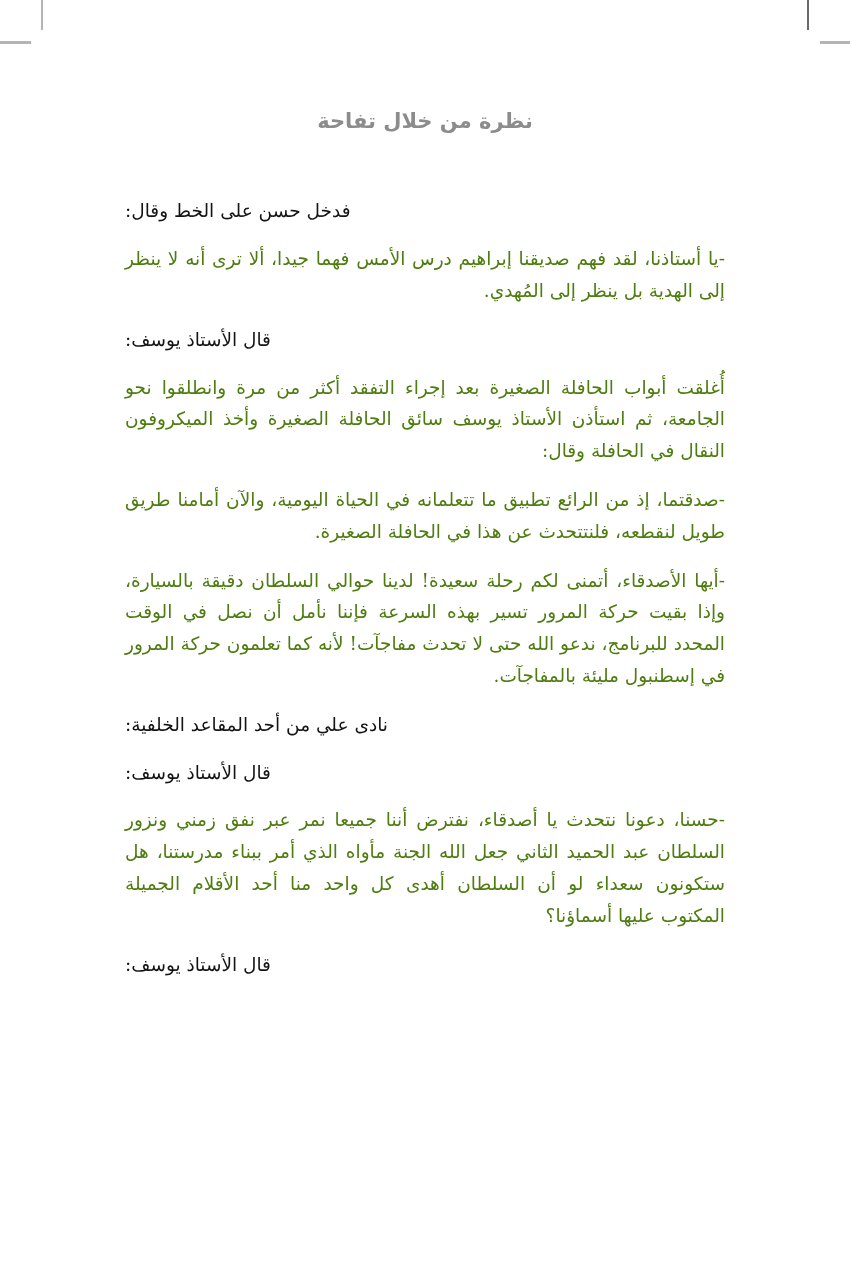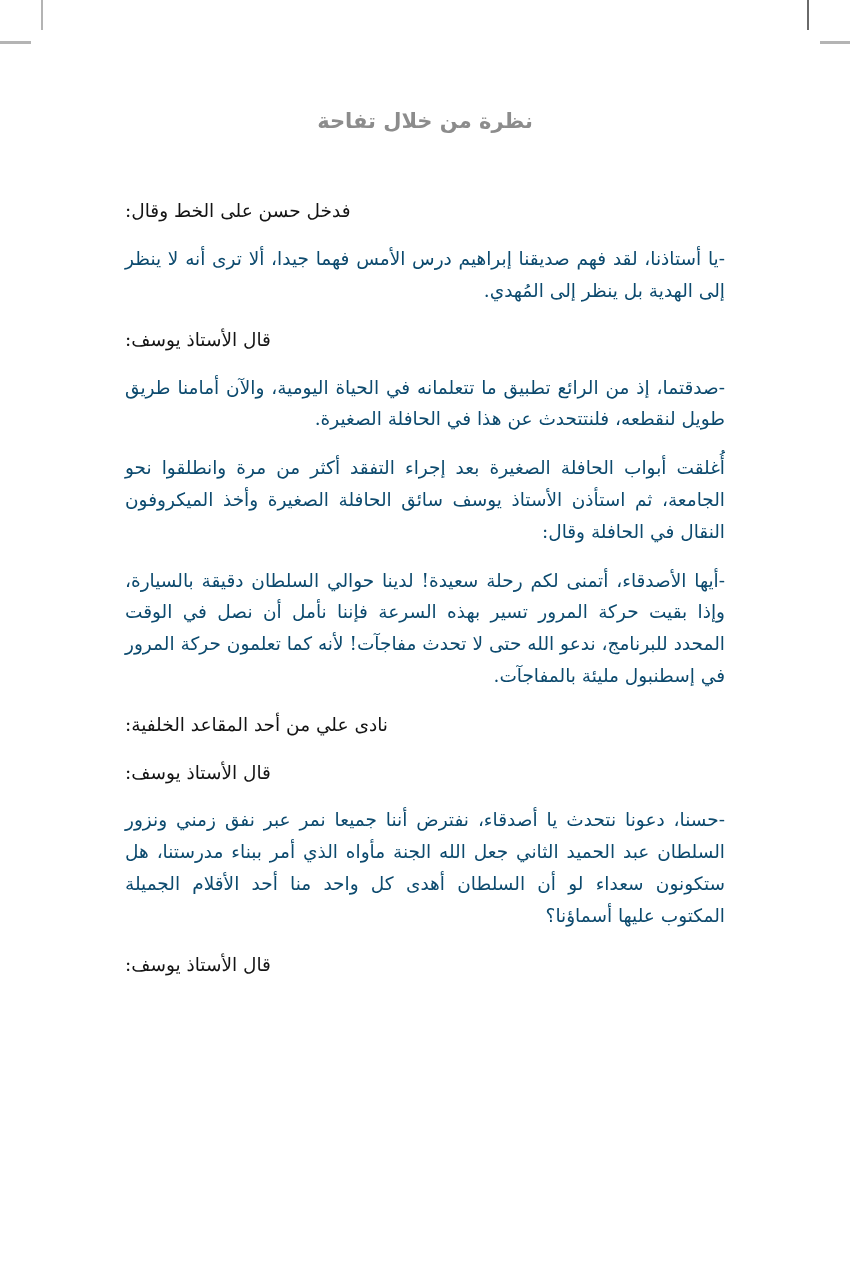--- a/index.html
+++ b/index.html
@@ -53,21 +53,21 @@
     color: #8c8c8c;
     text-align: center;
     letter-spacing: 0.5px;
     margin: 0 0 60px 0;
     line-height: 1.3;
   }
 
   .para {
     font-family: "DejaVu Serif", "DejaVu Sans", serif;
     font-size: 18.5px;
-    color: #0c4a6e;
+    color: #4d7c0f;
     line-height: 1.72;
     margin: 4px 0 17px 0;
     text-align: justify;
     text-justify: inter-word;
     direction: rtl;
   }
   .para.block {
     text-align: justify;
   }
 
@@ -113,23 +113,23 @@
   <div class="content">
 
     <h1 class="chapter-title">نظرة من خلال تفاحة</h1>
 
     <p class="attrib">فدخل حسن على الخط وقال:</p>
 
     <p class="para block">-يا أستاذنا، لقد فهم صديقنا إبراهيم درس الأمس فهما جيدا، ألا ترى أنه لا ينظر إلى الهدية بل ينظر إلى المُهدي.</p>
 
     <p class="attrib">قال الأستاذ يوسف:</p>
 
+    <p class="para block">أُغلقت أبواب الحافلة الصغيرة بعد إجراء التفقد أكثر من مرة وانطلقوا نحو الجامعة، ثم استأذن الأستاذ يوسف سائق الحافلة الصغيرة وأخذ الميكروفون النقال في الحافلة وقال:</p>
+
     <p class="para block">-صدقتما، إذ من الرائع تطبيق ما تتعلمانه في الحياة اليومية، والآن أمامنا طريق طويل لنقطعه، فلنتتحدث عن هذا في الحافلة الصغيرة.</p>
-
-    <p class="para block">أُغلقت أبواب الحافلة الصغيرة بعد إجراء التفقد أكثر من مرة وانطلقوا نحو الجامعة، ثم استأذن الأستاذ يوسف سائق الحافلة الصغيرة وأخذ الميكروفون النقال في الحافلة وقال:</p>
 
     <p class="para block">-أيها الأصدقاء، أتمنى لكم رحلة سعيدة! لدينا حوالي السلطان دقيقة بالسيارة، وإذا بقيت حركة المرور تسير بهذه السرعة فإننا نأمل أن نصل في الوقت المحدد للبرنامج، ندعو الله حتى لا تحدث مفاجآت! لأنه كما تعلمون حركة المرور في إسطنبول مليئة بالمفاجآت.</p>
 
     <p class="attrib">نادى علي من أحد المقاعد الخلفية:</p>
 
 
     <p class="attrib">قال الأستاذ يوسف:</p>
 
     <p class="para block">-حسنا، دعونا نتحدث يا أصدقاء، نفترض أننا جميعا نمر عبر نفق زمني ونزور السلطان عبد الحميد الثاني جعل الله الجنة مأواه الذي أمر ببناء مدرستنا، هل ستكونون سعداء لو أن السلطان أهدى كل واحد منا أحد الأقلام الجميلة المكتوب عليها أسماؤنا؟</p>
 

